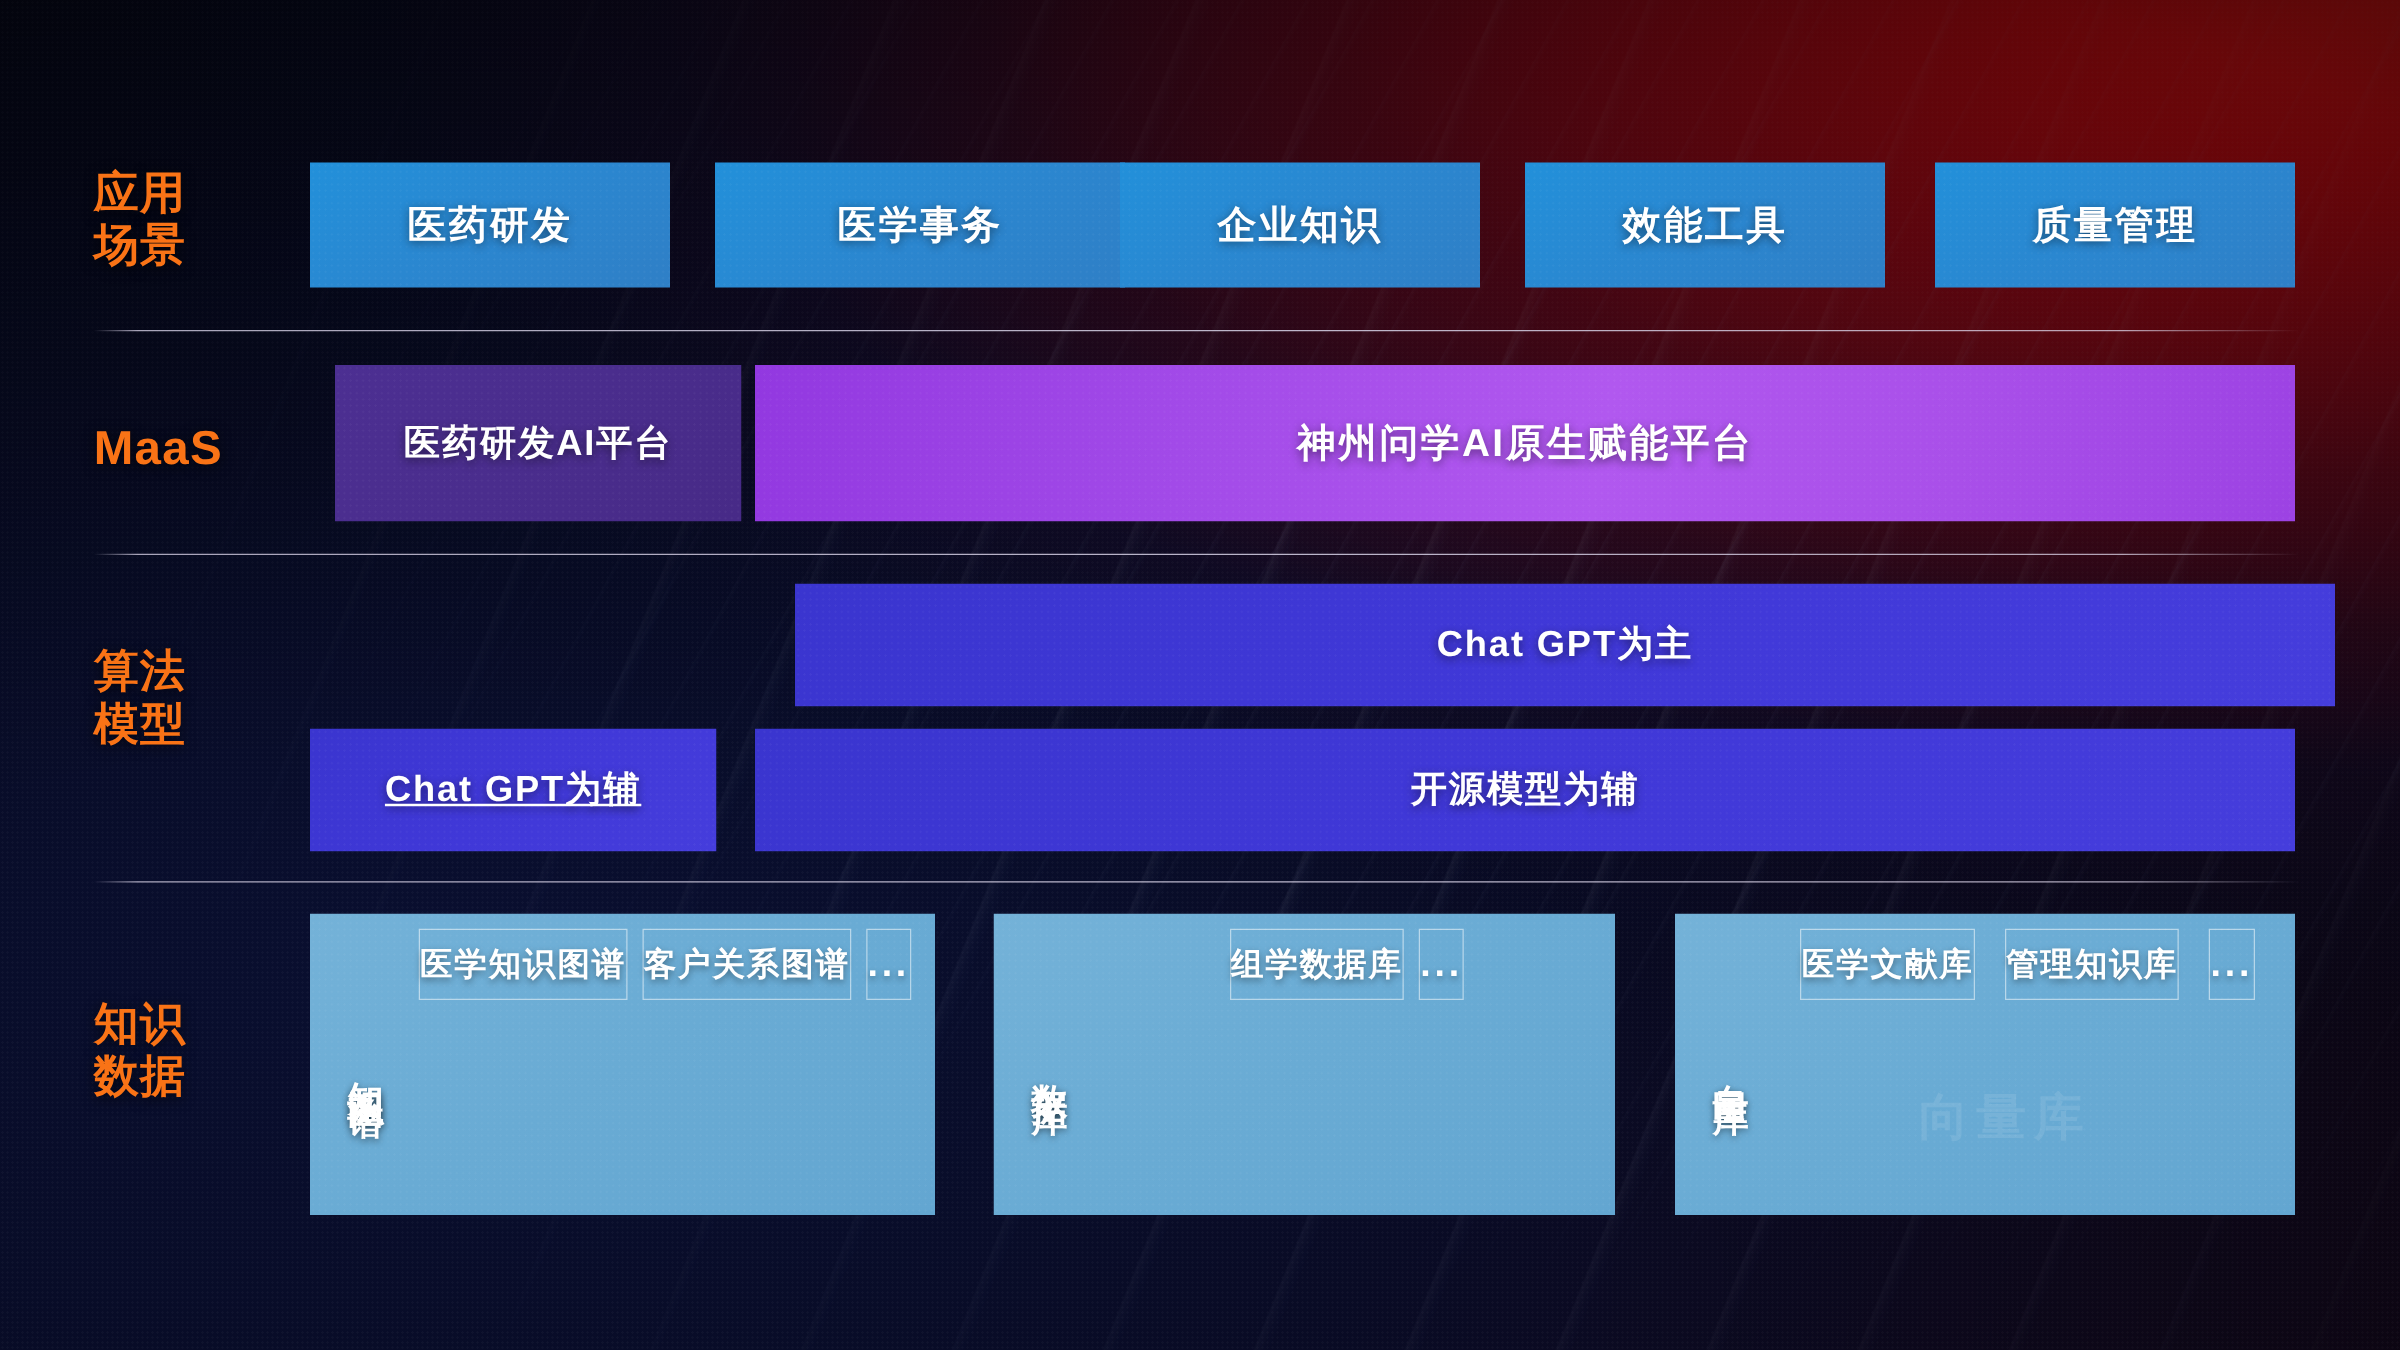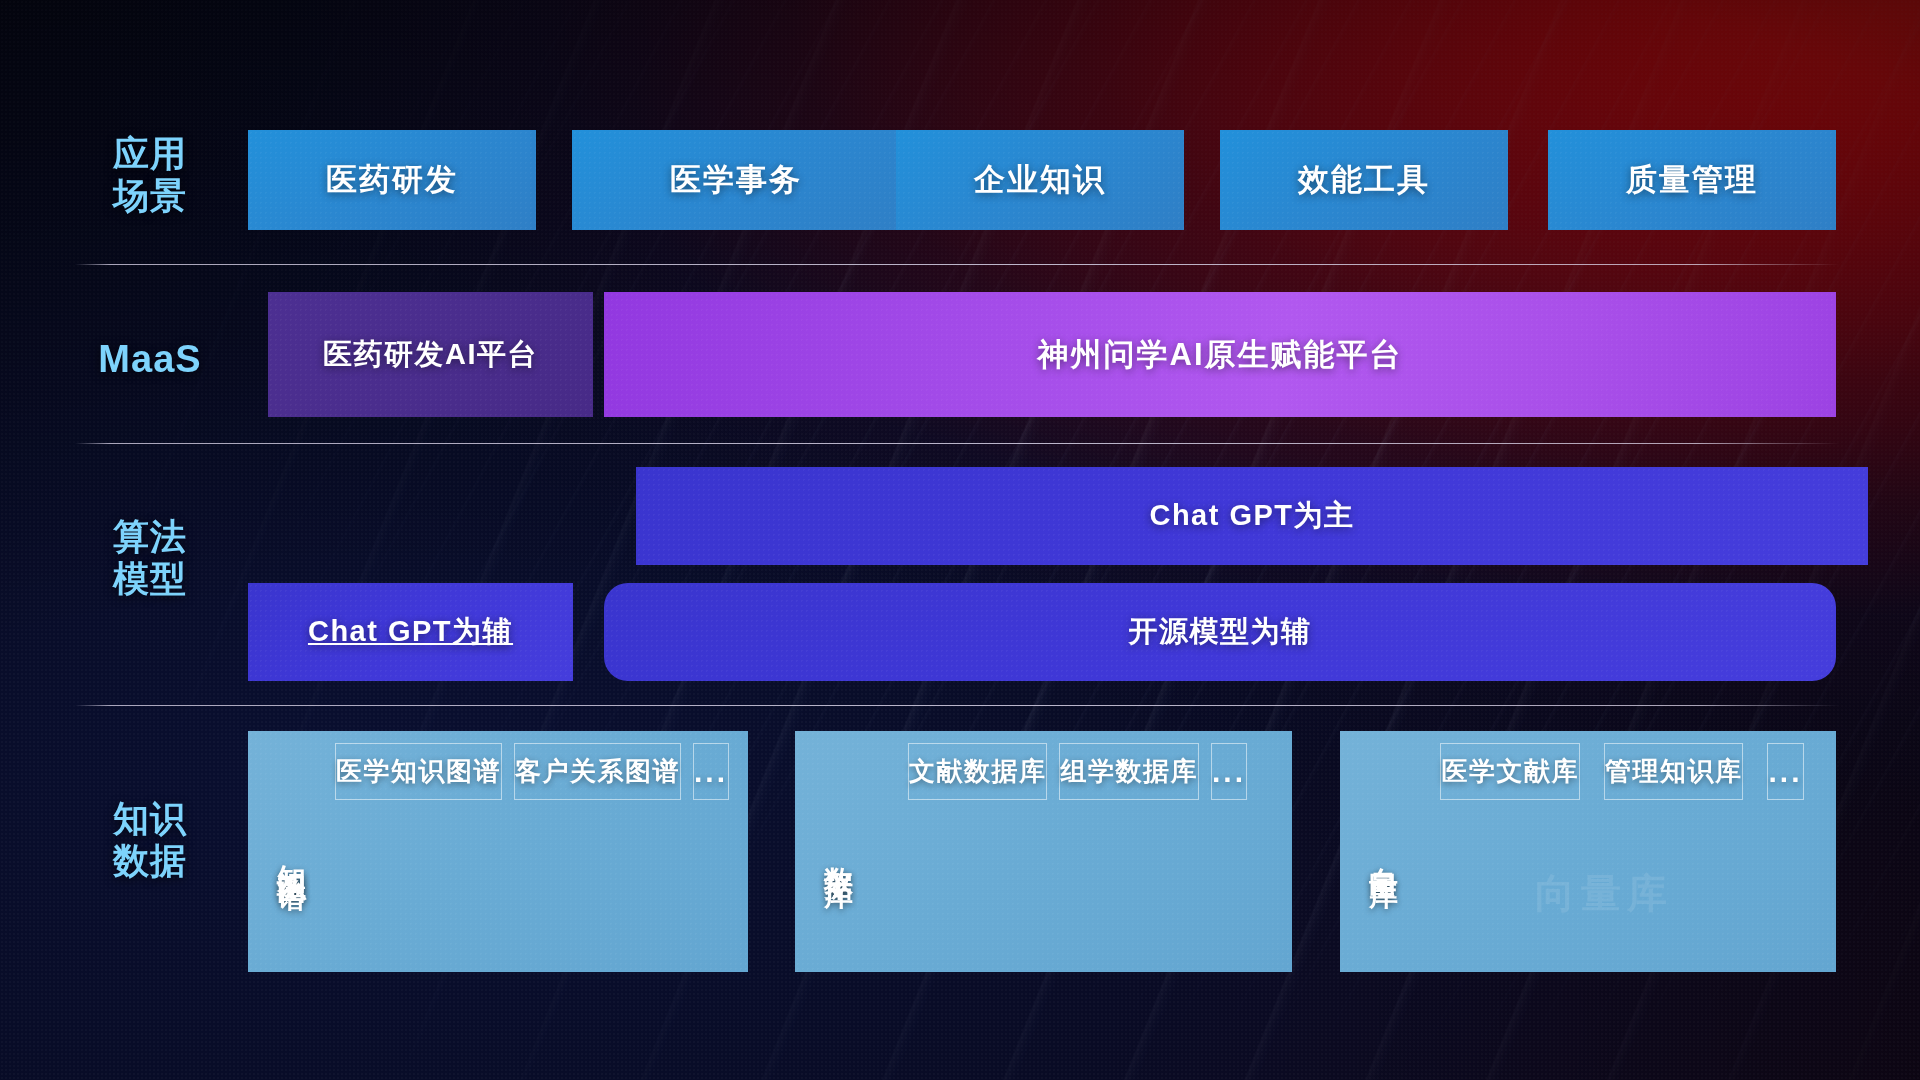--- a/index.html
+++ b/index.html
@@ -74,24 +74,23 @@
   .bg-vign{
     position:absolute; inset:0;
     background:radial-gradient(150% 130% at 20% 95%, rgba(0,0,0,0) 30%, rgba(0,0,0,.55) 85%, rgba(0,0,0,.8) 100%);
   }
 
   
   .content{ position:absolute; inset:0; }
 
   .row-label{
     position:absolute;
-    color:#7dd3fc;
+    color:#f97316;
     font-weight:bold;
     letter-spacing:1px;
-    text-align:center;
     line-height:1.16;
     text-shadow:0 2px 10px rgba(0,0,0,.65);
   }
 
   .divider{
     position:absolute; height:1px;
     background:linear-gradient(90deg, rgba(185,180,200,0) 0%, rgba(198,193,214,.85) 2%, rgba(206,201,222,.9) 55%, rgba(223,215,235,.75) 92%, rgba(223,215,235,0) 100%);
   }
 
   .box{
@@ -230,21 +229,21 @@
       <div>模型</div>
     </div>
 
     <div class="box algo" style="left:248px; top:583px; width:325px; height:98px;text-decoration:underline;">
       <span>Chat GPT为辅</span>
     </div>
 
     <div class="box algo" style="left:604px; top:467px; width:1232px; height:98px;margin-left:32px;">
       <span>Chat GPT为主</span>
     </div>
-    <div class="box algo" style="left:604px; top:583px; width:1232px; height:98px;border-radius:24px;">
+    <div class="box algo" style="left:604px; top:583px; width:1232px; height:98px;">
       <span>开源模型为辅</span>
     </div>
 
     <div class="divider" style="left:75px; top:705px; width:1765px;"></div>
 
     <div class="row-label" style="left:75px; top:798px; width:150px; font-size:36px;">
       <div>知识</div>
       <div>数据</div>
     </div>
 
@@ -259,23 +258,20 @@
         </div>
         <div class="kp-item ellipsis" style="height:57px;">
           <span>...</span>
         </div>
       </div>
     </div>
 
     <div class="kpanel" style="left:795px; top:731px; width:497px; height:241px; padding:12px 18px 12px 14px;">
       <div class="kp-side" style="width:60px;">数据库</div>
       <div class="kp-items" style="gap:12px; padding-left:12px;">
-        <div class="kp-item" style="height:57px;">
-          <span>文献数据库</span>
-        </div>
         <div class="kp-item" style="height:57px;">
           <span>组学数据库</span>
         </div>
         <div class="kp-item ellipsis" style="height:57px;">
           <span>...</span>
         </div>
       </div>
     </div>
 
     <div class="kpanel" style="left:1340px; top:731px; width:496px; height:241px; padding:12px 18px 12px 14px;">

